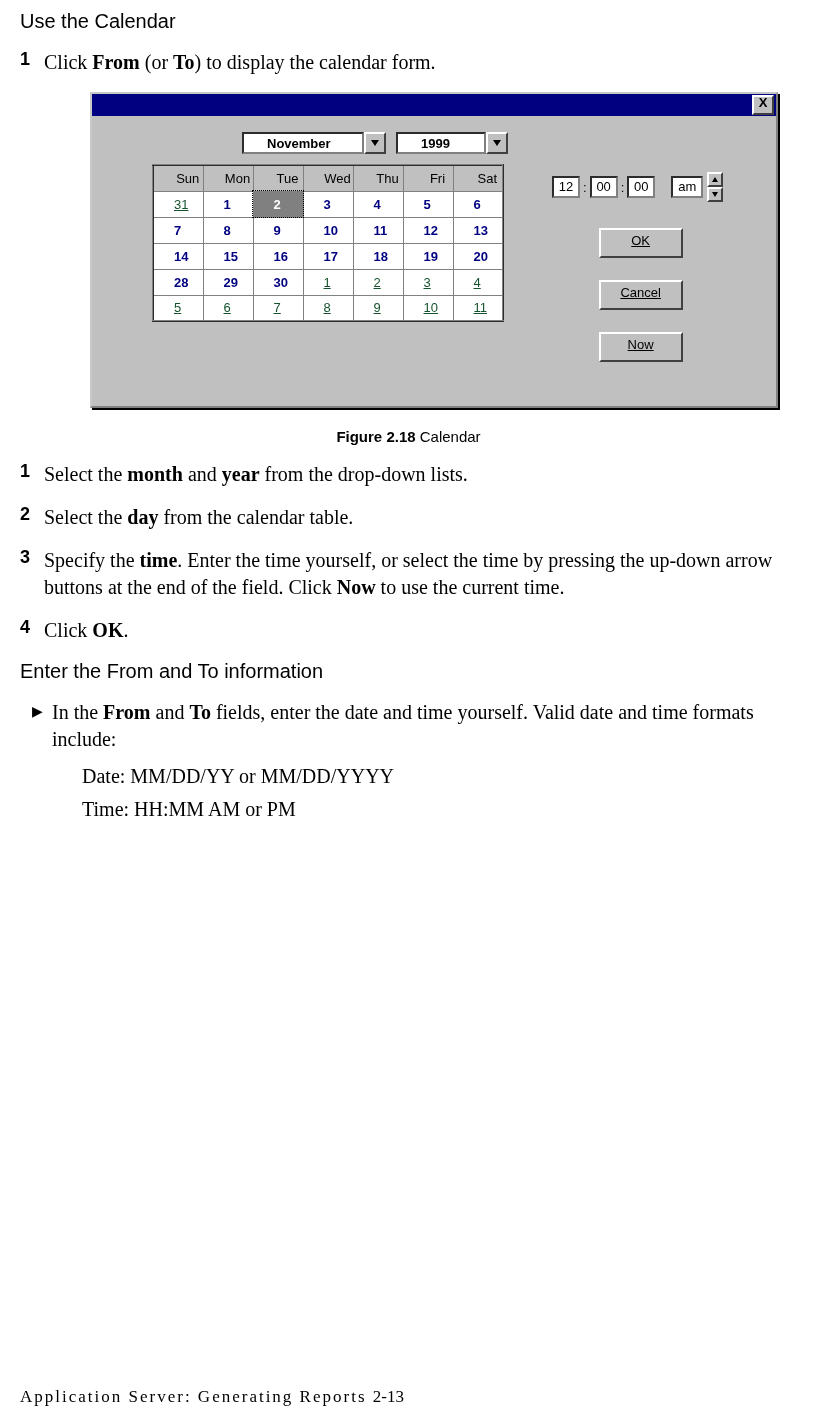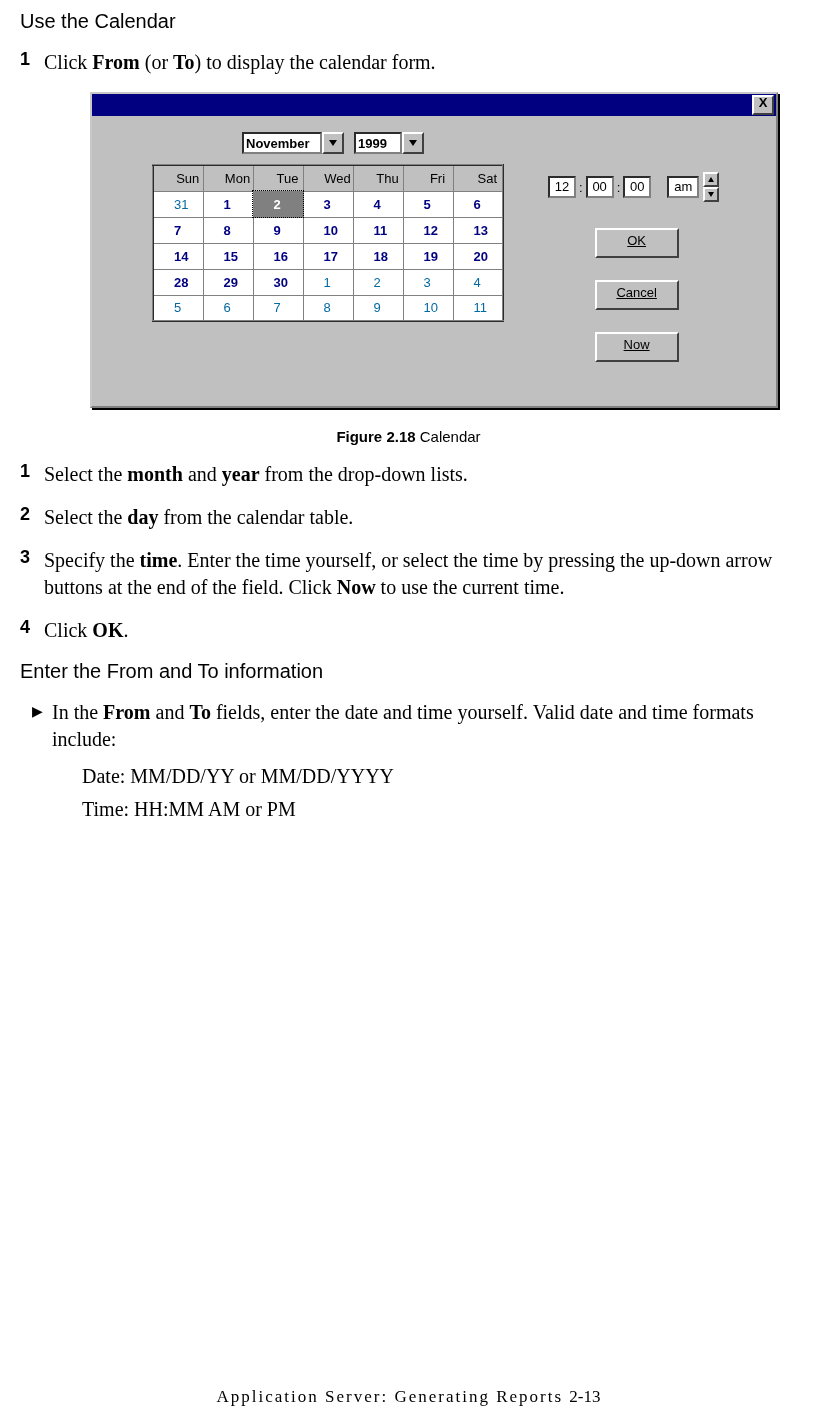--- a/index.html
+++ b/index.html
@@ -89,21 +89,21 @@
     margin-left: 90px;
     margin-bottom: 10px;
   }
   .win-combo {
     display:flex;
     height:22px;
   }
   .win-combo-field {
     background:#fff;
     border:2px inset #808080;
-    padding: 0 2px;
+    padding: 0 23px;
     font-weight:bold;
     display:flex;
     align-items:center;
   }
   .win-combo-btn {
     width:18px;
     background:#c0c0c0;
     border:2px solid #fff;
     border-right-color:#404040;
     border-bottom-color:#404040;
@@ -127,21 +127,21 @@
     border:1px solid #808080;
     text-align:left;
     padding-left:20px;
     box-sizing:border-box;
   }
   table.cal th {
     background:#c0c0c0;
     font-weight:normal;
     text-align:center;
   }
-  td.dim { color:#0369a1; }
+  td.dim { color:#14532d;text-decoration:underline; }
   td.cur { color:#000080; font-weight:bold; }
   td.sel { background:#808080; color:#fff; font-weight:bold; outline:1px dotted #000; }
 
   .cal-right {
     margin-left: 50px;
     padding-top: 40px;
   }
   .time-row {
     display:flex;
     align-items:center;
@@ -203,21 +203,21 @@
   }
   .indent-block {
     margin-left: 62px;
     margin-bottom: 10px;
   }
 
   .footer {
     position: fixed;
     bottom: 18px;
     width: 777px;
-    text-align: center;
+    text-align: left;
     font-family: "Times New Roman", Times, serif;
     font-size: 17px;
     letter-spacing: 2px;
     color:#000;
   }
   .footer .page-num { letter-spacing: 0; }
 </style>
 </head>
 <body>
 

